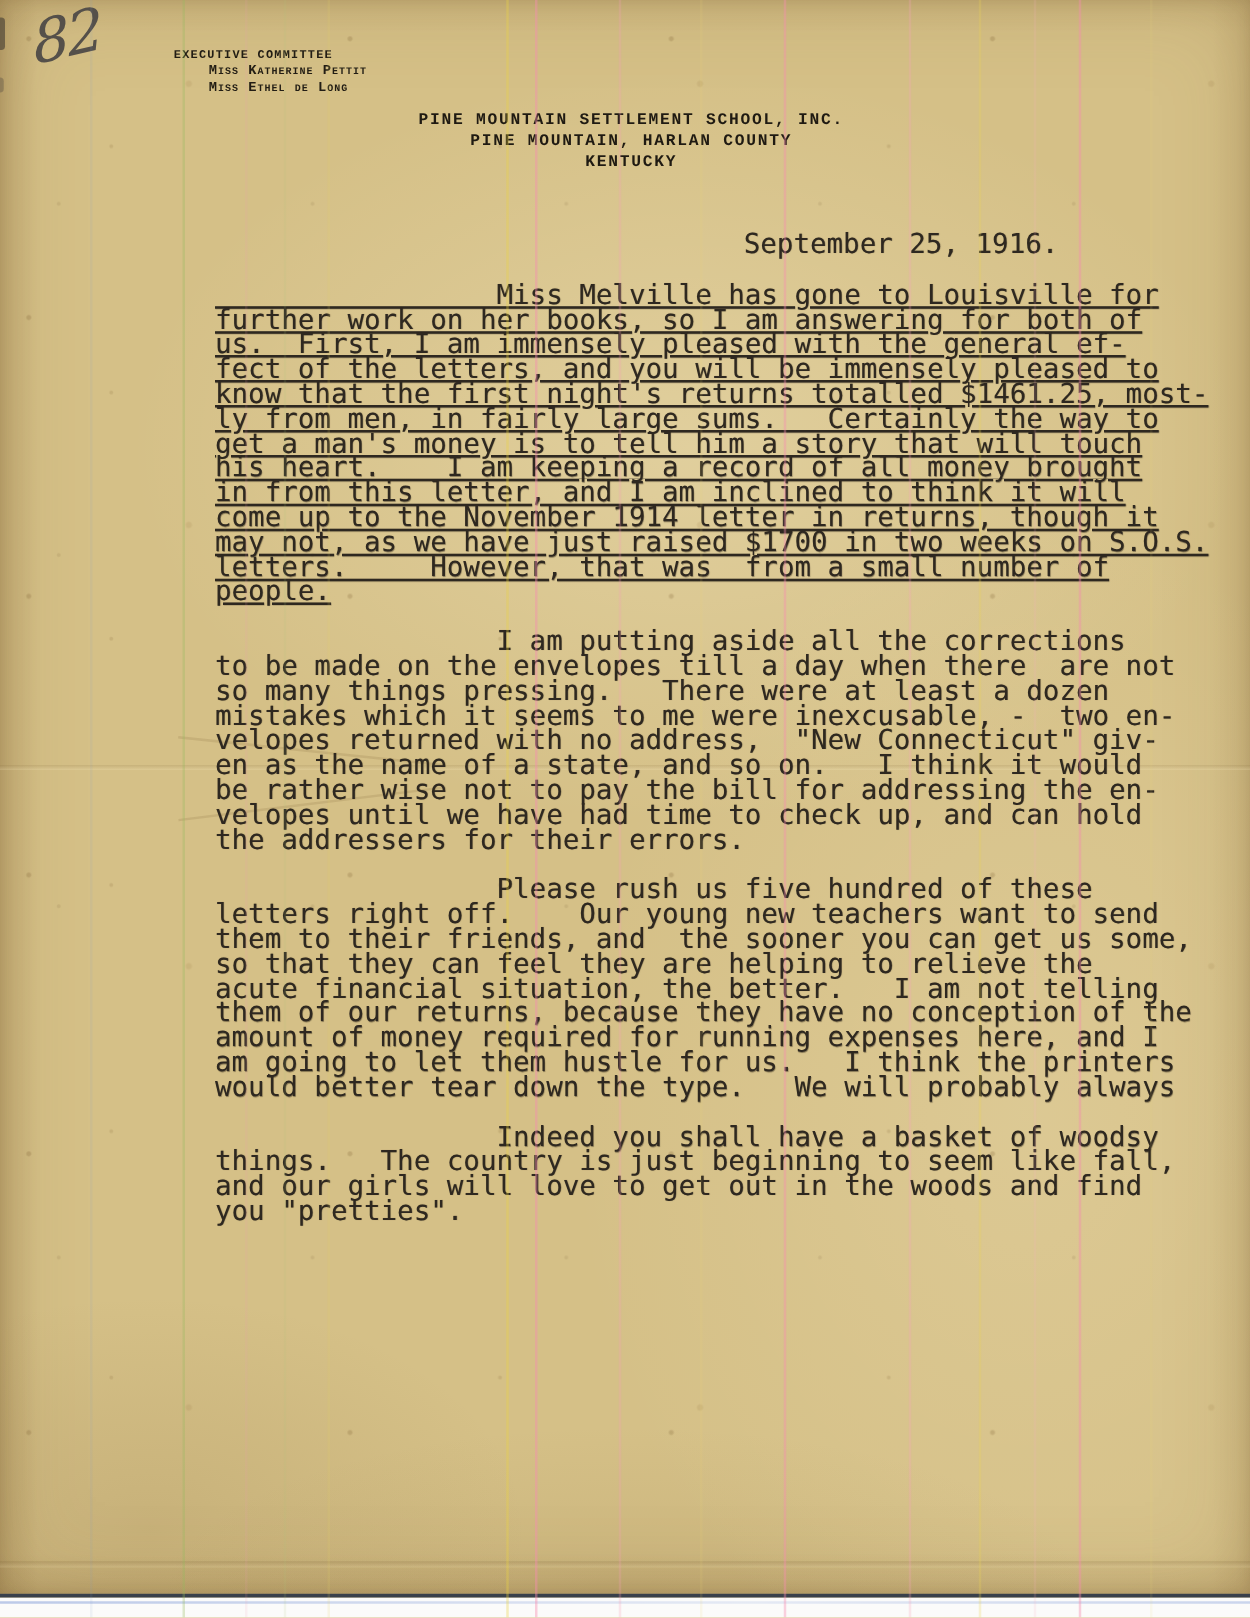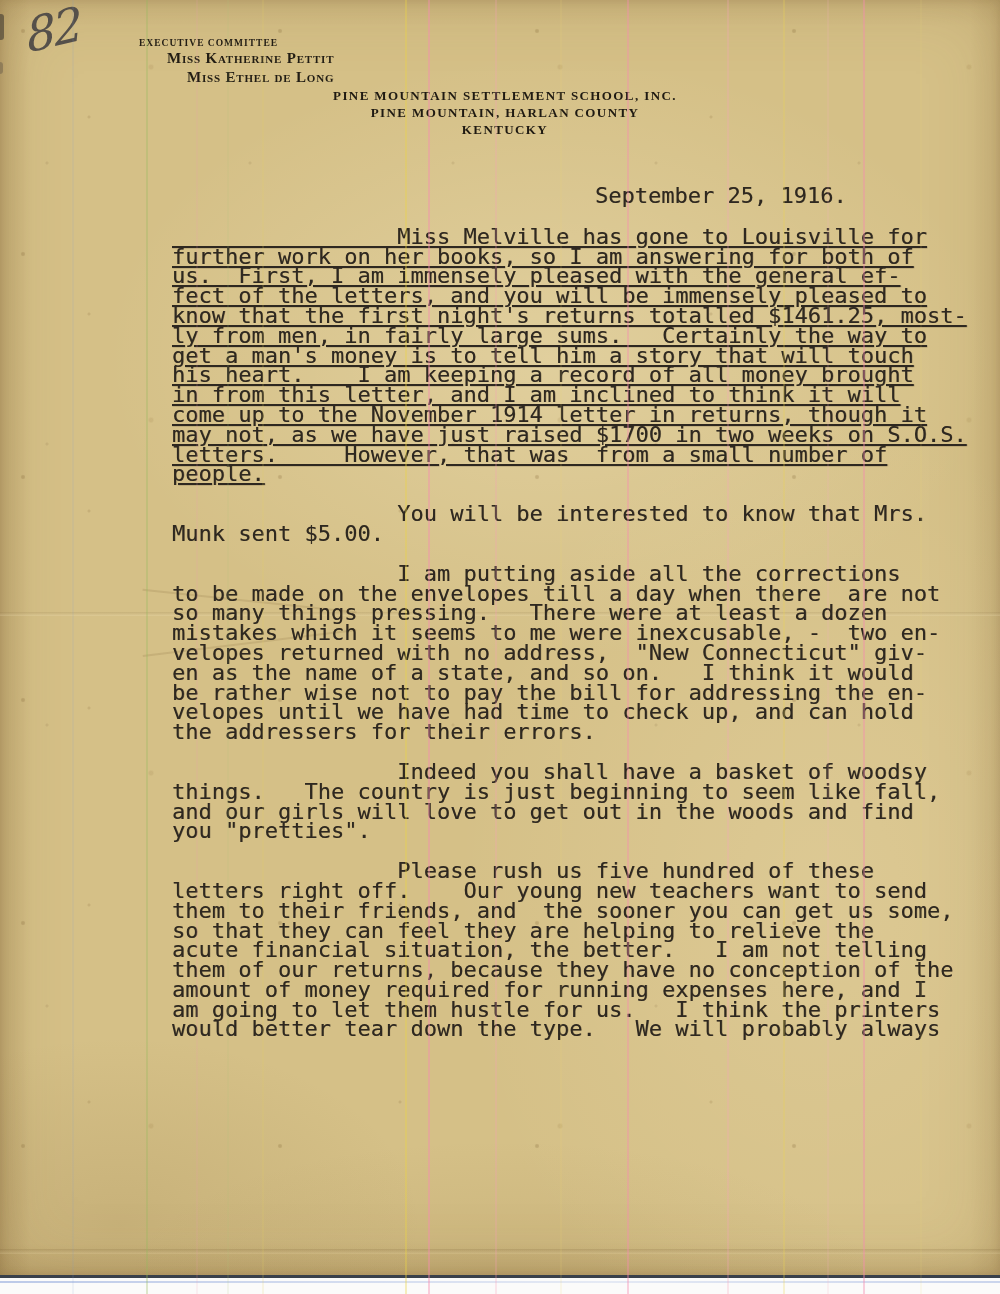--- a/index.html
+++ b/index.html
@@ -78,25 +78,25 @@
   
   .pencil-note {
     position:absolute; left:26px; top:2px;
     font-family:"DejaVu Serif", serif; font-style:italic;
     font-size:47px; color:#55504a;
     transform:rotate(-13deg) skewX(-8deg);
     letter-spacing:-2px;
   }
 
   
-  .lh { color:#221d14; font-family:Liberation Serif, serif; font-weight:bold; }
+  .lh { color:#221d14; font-family:Liberation Mono, monospace; font-weight:bold; }
   .lh-exec { position:absolute; left:139px; top:38px; }
   .lh-treas { position:absolute; left:737px; top:43px; }
   .lh-heading { font-size:9.5px; letter-spacing:1px; }
-  .lh-line { font-size:15px; letter-spacing:0.8px; font-variant:small-caps; margin-top:2.2px;text-align:right; }
+  .lh-line { font-size:11px; letter-spacing:0.8px; font-variant:small-caps; margin-top:2.2px; }
   .ind-1 { margin-left:28px; }
   .ind-2 { margin-left:56px; }
   .lh-org {
     position:absolute; left:0; top:87px; width:1010px; text-align:center;
     font-size:13px; letter-spacing:1.4px; line-height:17.2px; color:#1f1a12;
   }
 
   
   .letter {
     position:absolute; left:172px; top:186px; width:780px;
@@ -150,44 +150,42 @@
 fect of the letters, and you will be immensely pleased to
 know that the first night's returns totalled $1461.25, most-
 ly from men, in fairly large sums.   Certainly the way to
 get a man's money is to tell him a story that will touch
 his heart.    I am keeping a record of all money brought
 in from this letter, and I am inclined to think it will
 come up to the November 1914 letter in returns, though it
 may not, as we have just raised $1700 in two weeks on S.O.S.
 letters.     However, that was  from a small number of
 people.</div>
-      <div class="typed para">                 You will be interested to know that Mrs.
-Munk sent $5.00.</div>
       <div class="typed para">                 I am putting aside all the corrections
 to be made on the envelopes till a day when there  are not
 so many things pressing.   There were at least a dozen
 mistakes which it seems to me were inexcusable, -  two en-
 velopes returned with no address,  "New Connecticut" giv-
 en as the name of a state, and so on.   I think it would
 be rather wise not to pay the bill for addressing the en-
 velopes until we have had time to check up, and can hold
 the addressers for their errors.</div>
-      <div class="typed para">                 Indeed you shall have a basket of woodsy
-things.   The country is just beginning to seem like fall,
-and our girls will love to get out in the woods and find
-you "pretties".</div>
       <div class="typed para">                 Please rush us five hundred of these
 letters right off.    Our young new teachers want to send
 them to their friends, and  the sooner you can get us some,
 so that they can feel they are helping to relieve the
 acute financial situation, the better.   I am not telling
 them of our returns, because they have no conception of the
 amount of money required for running expenses here, and I
 am going to let them hustle for us.   I think the printers
 would better tear down the type.   We will probably always</div>
+      <div class="typed para">                 Indeed you shall have a basket of woodsy
+things.   The country is just beginning to seem like fall,
+and our girls will love to get out in the woods and find
+you "pretties".</div>
     </div>
   </div>
 
   <div class="edge-blue"></div>
 
   <div class="stripes">
     <div class="stripe st1"></div>
       <div class="stripe st2"></div>
       <div class="stripe st3"></div>
     <div class="stripe st4"></div>

